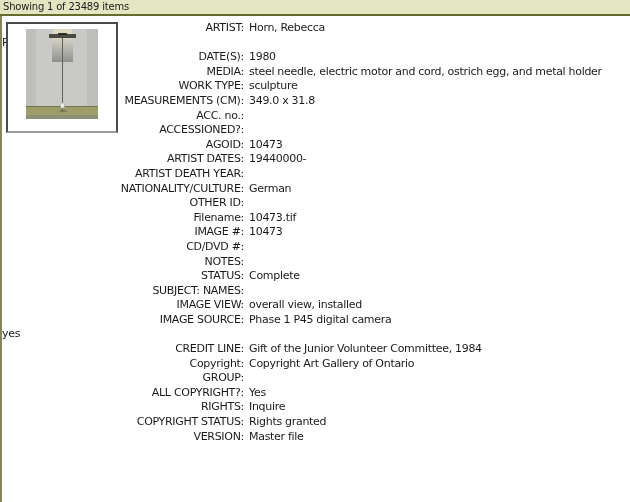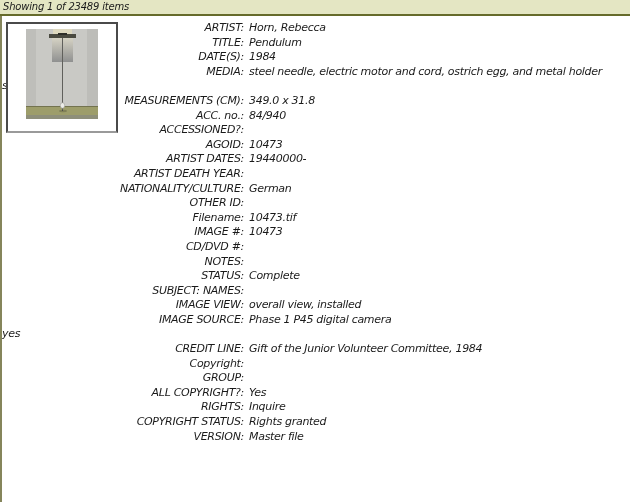--- a/index.html
+++ b/index.html
@@ -2,21 +2,21 @@
 <html style="--header_bg: #E4E6C3; --header_border: #666B2B; --left_border: #85855B; --thumb_border: #4A4A4A; --text: #1A1A1A;"><head>
 <meta charset="utf-8">
 <style>
   html, body {
     margin: 0; padding: 0;
     width: 630px; height: 502px;
     overflow: hidden;
     background: #ffffff;
     font-family: "DejaVu Sans", "Liberation Sans", sans-serif;
   }
-  .screen { position: relative; width: 630px; height: 502px; font-style: italic; }
+  .screen { position: relative; width: 630px; height: 502px; }
 
   .header-bar {
     box-sizing: border-box;
     height: 16px;
     background: var(--header_bg, #E4E6C3);
     border-bottom: 2px solid var(--header_border, #666B2B);
     font-size: 10px;
     line-height: 13px;
     padding-left: 3px;
     color: var(--text, #1A1A1A);
@@ -98,41 +98,40 @@
         <ellipse cx="36.5" cy="76.5" rx="2.2" ry="2.8" fill="#EDEDE8" stroke="#8F8F8A" stroke-width="0.5"></ellipse>
       </svg>
     </div>
 
     <div class="fields">
         <div class="field-row">
           <span class="field-label">ARTIST:</span>
           <span class="field-value">Horn, Rebecca</span>
         </div>
         <div class="field-row">
-          <span class="field-label">TITLE:</span>
           <span class="field-value">Pendulum</span>
         </div>
         <div class="field-row">
           <span class="field-label">DATE(S):</span>
-          <span class="field-value">1984</span>
+          <span class="field-value">1980</span>
         </div>
         <div class="field-row">
           <span class="field-label">MEDIA:</span>
           <span class="field-value">steel needle, electric motor and cord, ostrich egg, and metal holder</span>
         </div>
         <div class="field-row">
+          <span class="field-label">WORK TYPE:</span>
           <span class="field-value">sculpture</span>
         </div>
         <div class="field-row">
           <span class="field-label">MEASUREMENTS (CM):</span>
           <span class="field-value">349.0 x 31.8</span>
         </div>
         <div class="field-row">
           <span class="field-label">ACC. no.:</span>
-          <span class="field-value">84/940</span>
         </div>
         <div class="field-row">
           <span class="field-label">ACCESSIONED?:</span>
           <span class="field-value"></span>
         </div>
         <div class="field-row">
           <span class="field-label">AGOID:</span>
           <span class="field-value">10473</span>
         </div>
         <div class="field-row">
@@ -188,20 +187,21 @@
         </div>
         <div class="field-row">
           <span class="field-value">yes</span>
         </div>
         <div class="field-row">
           <span class="field-label">CREDIT LINE:</span>
           <span class="field-value">Gift of the Junior Volunteer Committee, 1984</span>
         </div>
         <div class="field-row">
           <span class="field-label">Copyright:</span>
+          <span class="field-value">Copyright Art Gallery of Ontario</span>
         </div>
         <div class="field-row">
           <span class="field-label">GROUP:</span>
           <span class="field-value"></span>
         </div>
         <div class="field-row">
           <span class="field-label">ALL COPYRIGHT?:</span>
           <span class="field-value">Yes</span>
         </div>
         <div class="field-row">

